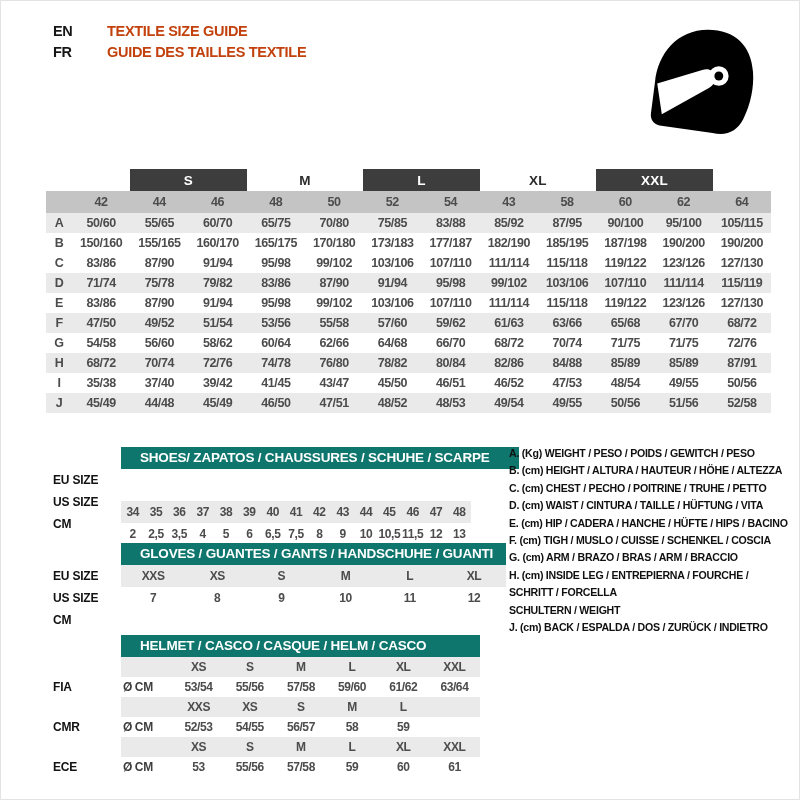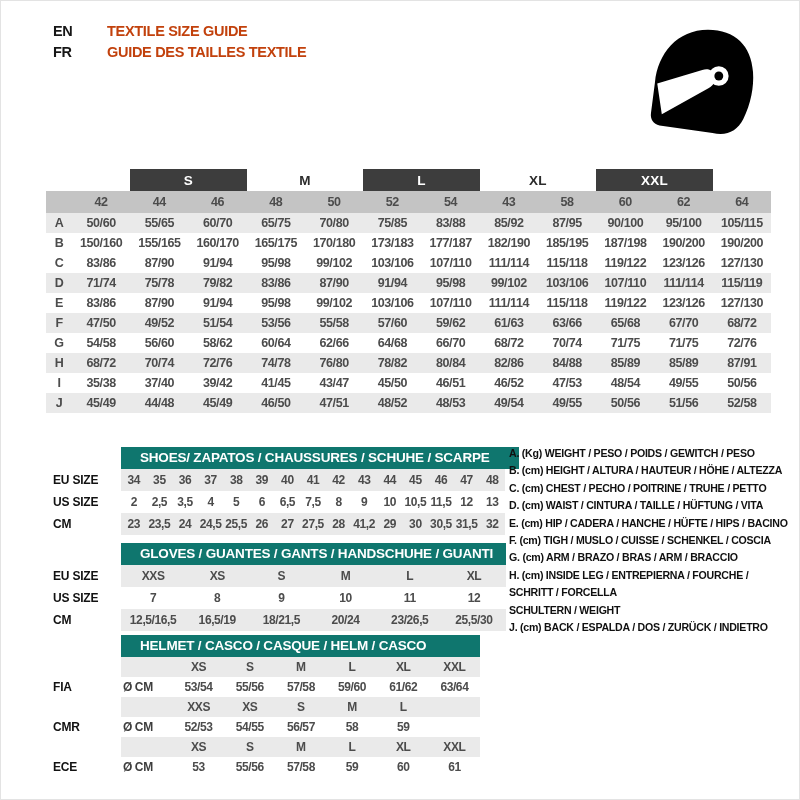--- a/index.html
+++ b/index.html
@@ -34,21 +34,21 @@
   .sub-bar{margin-left:75px;height:22px;background:#0f766e;color:#fff;font-weight:bold;
            font-size:13.5px;line-height:22px;padding-left:19px;letter-spacing:-0.2px;
            box-sizing:border-box;white-space:nowrap;overflow:hidden;}
   .sub-row{display:flex;height:22px;}
   .sub-row.hrow{height:20px;}
   .sub-label{width:75px;font-weight:bold;font-size:12px;color:#121212;line-height:22px;
              padding-left:7px;box-sizing:border-box;letter-spacing:-0.2px;}
   .hrow .sub-label{line-height:20px;}
   .sub-grid{display:grid;height:100%;}
   .sub-grid.shaded{background:#eaeaea;}
-  .shoes-grid{width:384px;grid-template-columns:repeat(15,1fr);}
+  .shoes-grid{width:350px;grid-template-columns:repeat(15,1fr);margin-top:32px;}
   .gloves-grid{width:385px;grid-template-columns:repeat(6,1fr);}
   .helmet-grid{width:359px;grid-template-columns:52px repeat(6,1fr);}
   .cell.sm{font-size:12px;}
   .cell.unit{justify-content:flex-start;padding-left:2px;color:#3e3e3e;}
 
   
   .legend{position:absolute;left:508px;top:444px;width:292px;}
   .legend-line{font-weight:bold;font-size:10.6px;line-height:17.4px;color:#101010;
                letter-spacing:-0.25px;white-space:nowrap;}
 </style>
@@ -340,28 +340,20 @@
             <div class="cell sm">7</div>
             <div class="cell sm">8</div>
             <div class="cell sm">9</div>
             <div class="cell sm">10</div>
             <div class="cell sm">11</div>
             <div class="cell sm">12</div>
           </div>
         </div>
         <div class="sub-row">
           <div class="sub-label">CM</div>
-          <div class="sub-grid gloves-grid shaded">
-            <div class="cell sm">12,5/16,5</div>
-            <div class="cell sm">16,5/19</div>
-            <div class="cell sm">18/21,5</div>
-            <div class="cell sm">20/24</div>
-            <div class="cell sm">23/26,5</div>
-            <div class="cell sm">25,5/30</div>
-          </div>
         </div>
       </div>
   </div>
 
   <div class="sub-table" style="top:634px;">
     <div class="sub-bar" style="width:359px;">HELMET / CASCO / CASQUE / HELM / CASCO</div>
     <div id="helmet-rows">
         <div class="sub-row hrow">
           <div class="sub-label"></div>
           <div class="sub-grid helmet-grid shaded">

